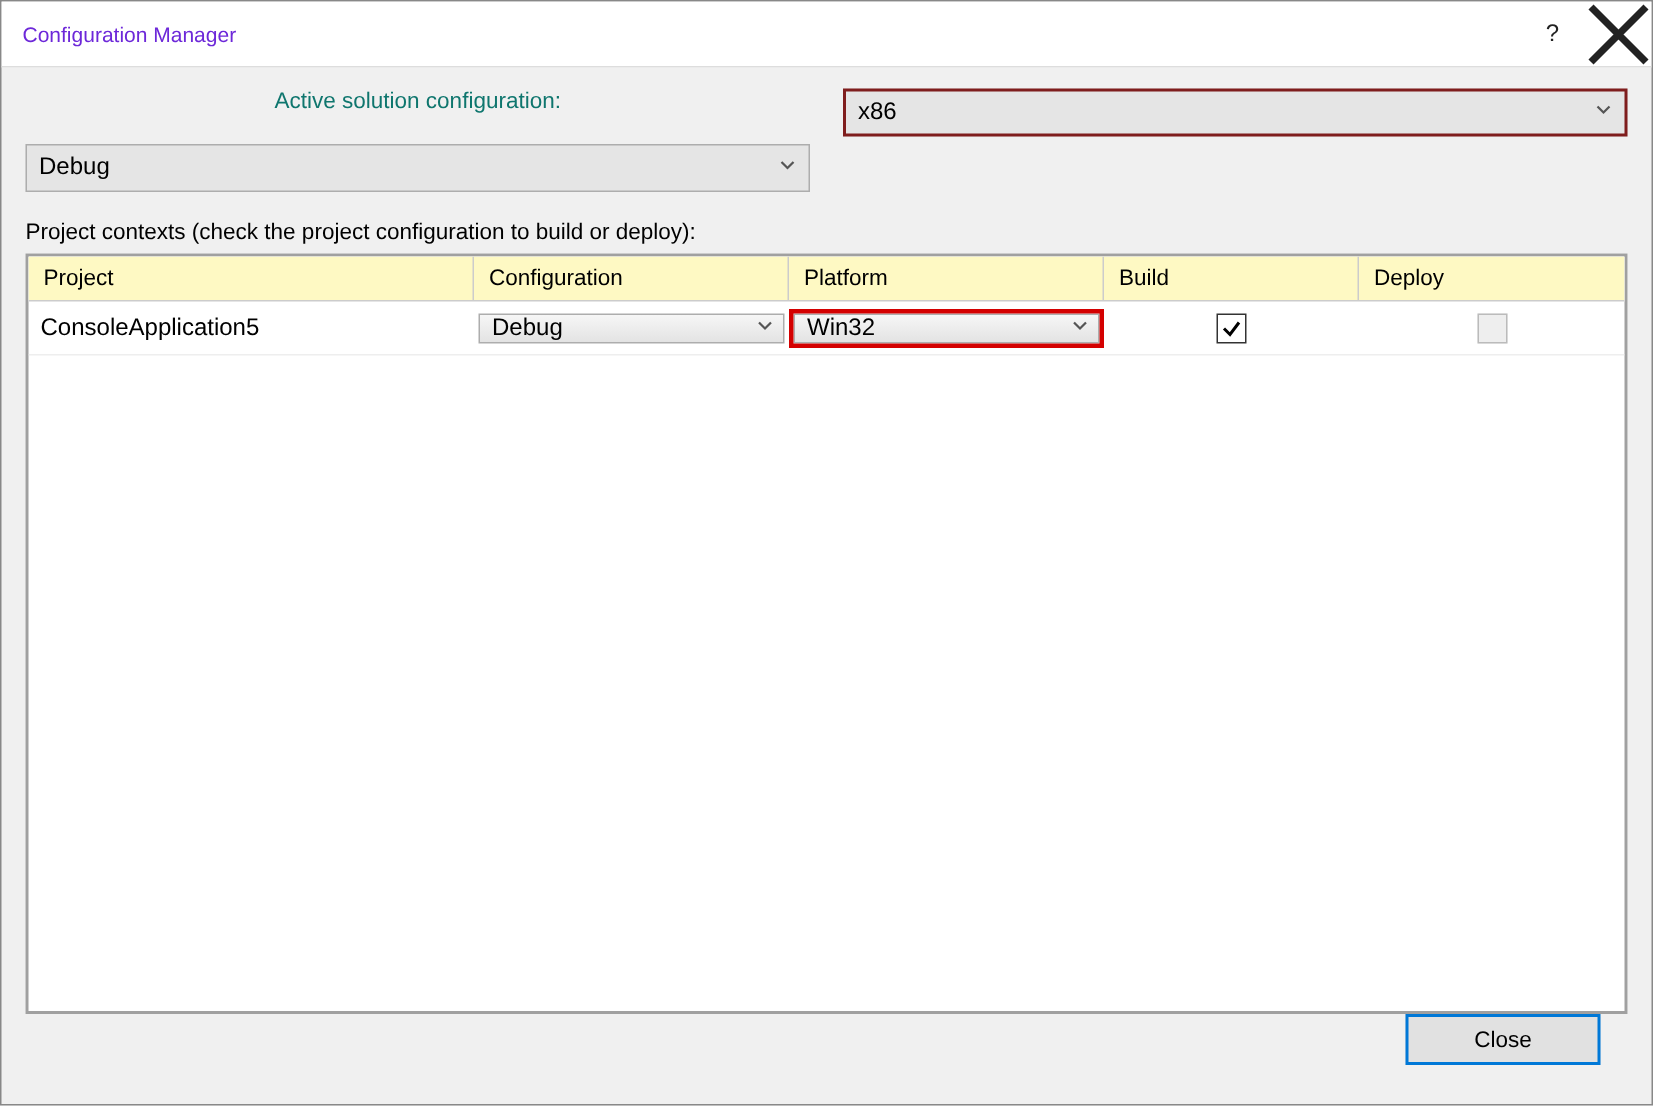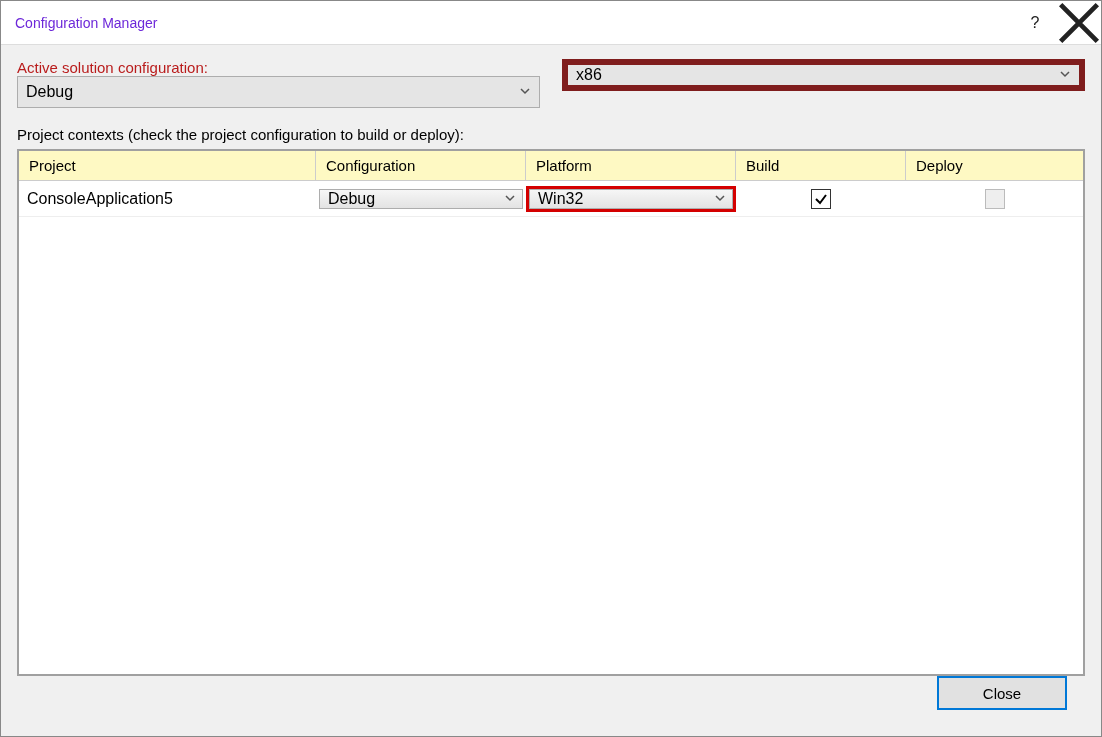--- a/index.html
+++ b/index.html
@@ -3,24 +3,24 @@
 <meta charset="utf-8">
 <style>
   * { box-sizing: border-box; margin: 0; padding: 0; font-family: "Segoe UI", Tahoma, sans-serif; }
   body { background: #f0f0f0; width: 1102px; height: 737px; border: 1px solid #888; display: flex; flex-direction: column; }
   .titlebar { height: 44px; background: #fff; display: flex; align-items: center; padding-left: 14px; border-bottom: 1px solid #ddd; }
   .titlebar .title { font-size: 14px; color: #6d28d9; flex: 1; }
   .titlebar .tb-btn { width: 44px; height: 44px; display: flex; align-items: center; justify-content: center; font-size: 16px; color: #222; }
   .content { flex: 1; padding: 14px 16px 0 16px; display: flex; flex-direction: column; }
   .row1 { display: flex; gap: 22px; }
   .field { display: flex; flex-direction: column; flex: 1; }
-  .field-label { font-size: 15px; color: #b91c1c; margin-bottom: 0; }
+  .field-label { font-size: 15px; color: #0f766e; margin-bottom: 20px; text-align: center; }
   .combo { height: 32px; background: #e5e5e5; border: 1px solid #adadad; display: flex; align-items: center; padding: 0 8px; position: relative; font-size: 16px; }
   .combo .chev { position: absolute; right: 8px; }
-  .combo.red-hl { border: 6px solid #7f1d1d; }
+  .combo.red-hl { border: 2px solid #7f1d1d; }
   .section-label { font-size: 15px; margin-top: 18px; margin-bottom: 6px; }
   .grid { flex: 1; border: 2px solid #a0a0a0; background: #fff; display: flex; flex-direction: column; overflow: hidden; }
   .grid-header { display: flex; background: #fff; border-bottom: 1px solid #ccc; }
   .grid-header .hcell { padding: 6px 10px; font-size: 15px; border-right: 1px solid #ccc; background: #fef9c3; }
   .grid-header .hcell:last-child { border-right: none; }
   .col-project { width: 297px; }
   .col-config  { width: 210px; }
   .col-platform{ width: 210px; }
   .col-build   { width: 170px; }
   .col-deploy  { flex: 1; }

